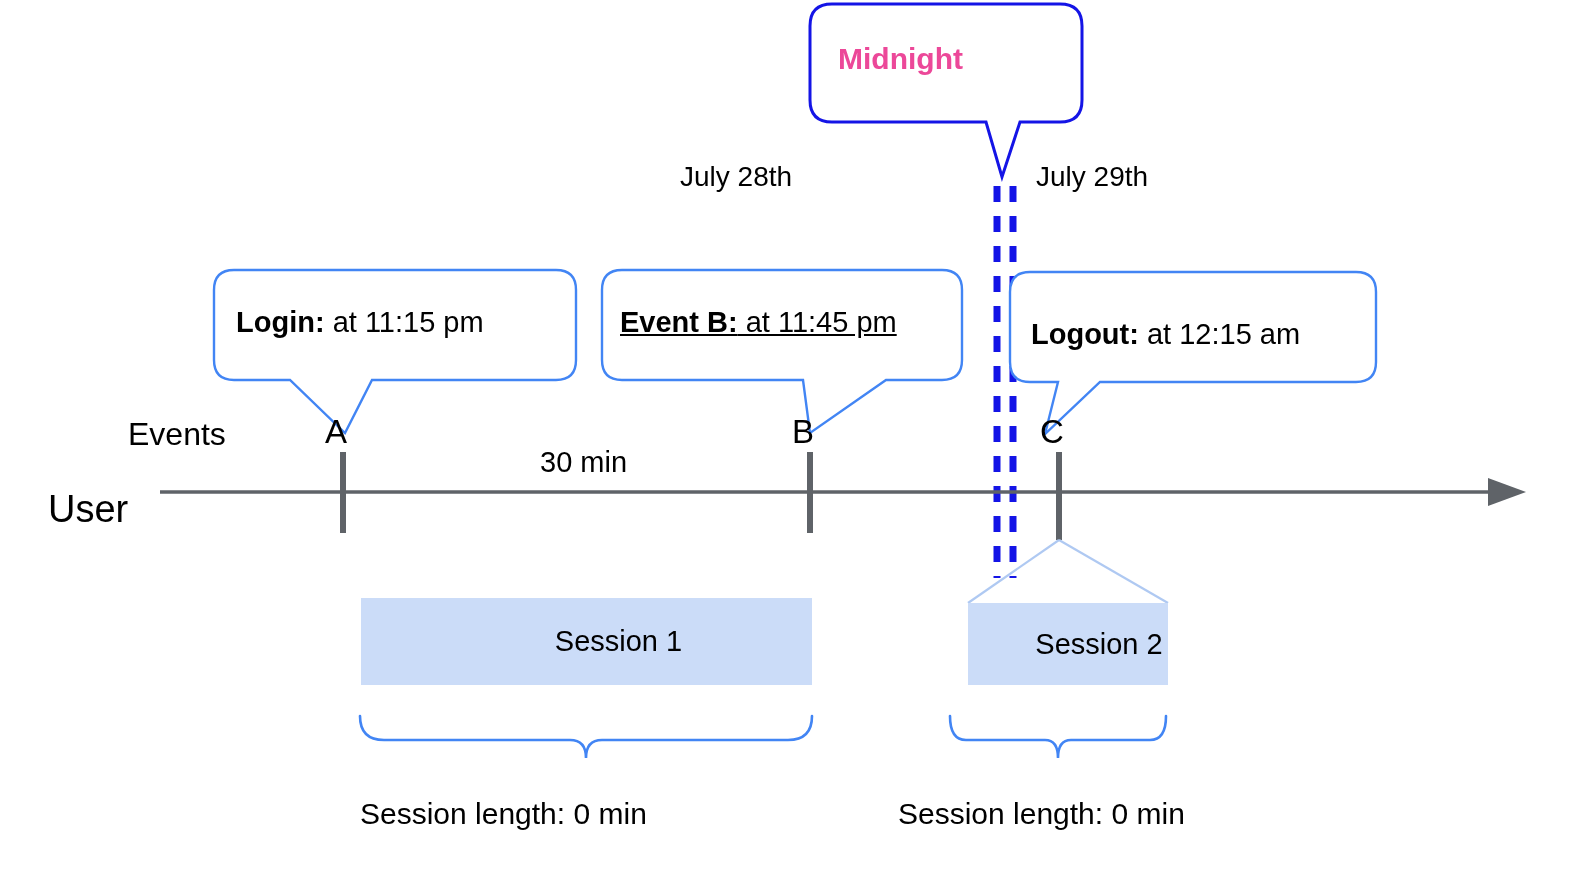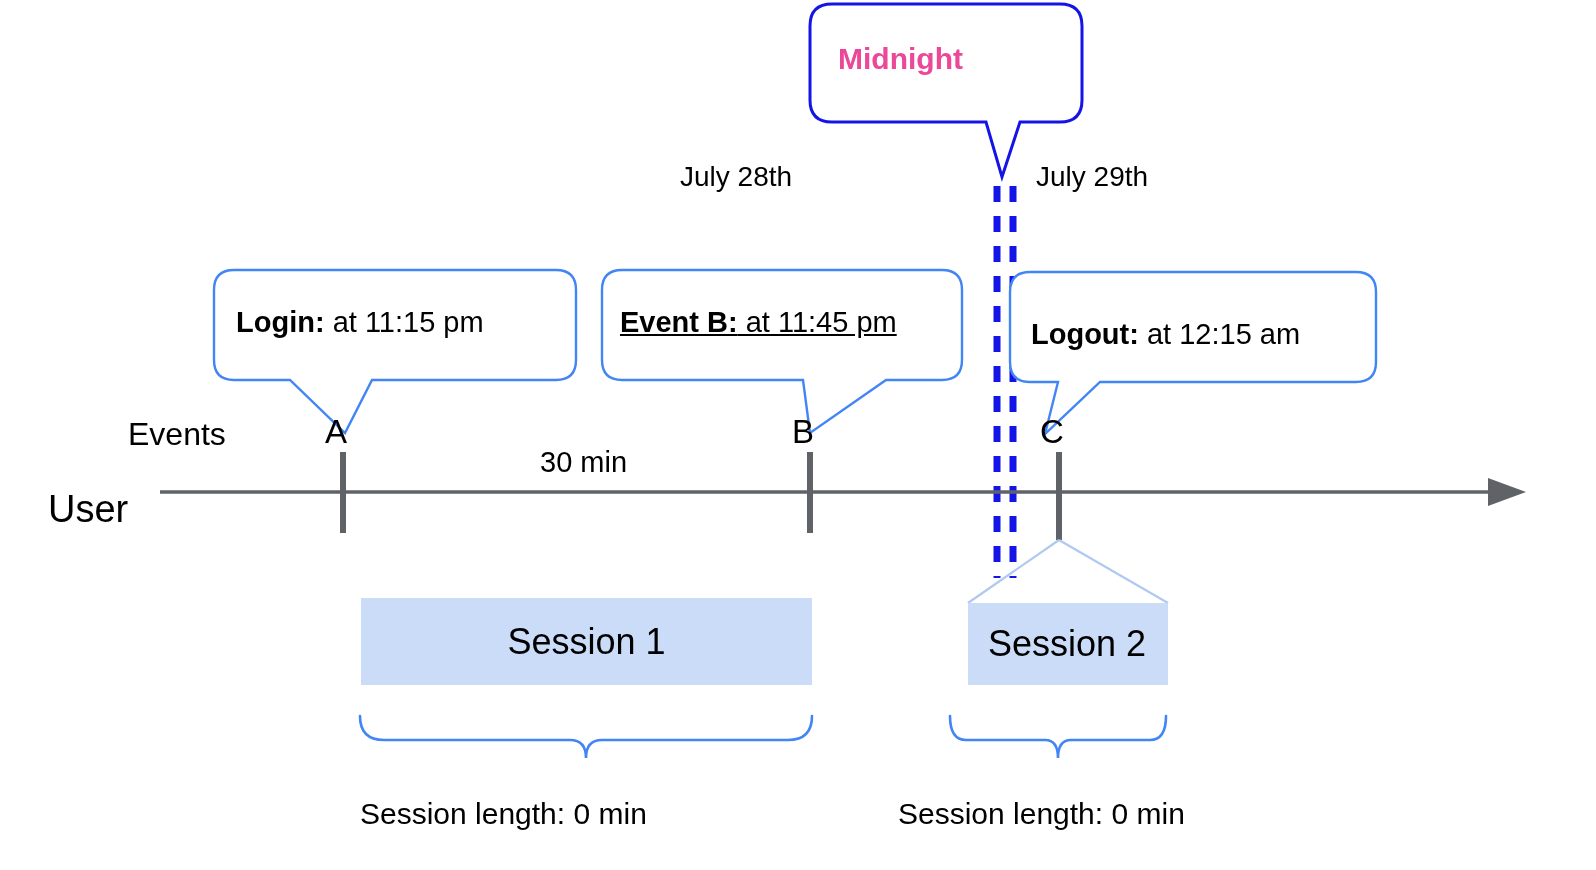--- a/index.html
+++ b/index.html
@@ -55,21 +55,22 @@
   .events-label {
     font-size: 32px;
   }
   .event-letter {
     font-size: 33px;
   }
   .dur-label {
     font-size: 29px;
   }
   .session-label {
-    font-size: 36px;
+    font-size: 29px;
+    margin-left: 32px;
   }
   .sesslen-label {
     font-size: 30px;
   }
 </style>
 </head>
 <body>
 
 <svg id="canvas" viewBox="0 0 1596 870">
 

